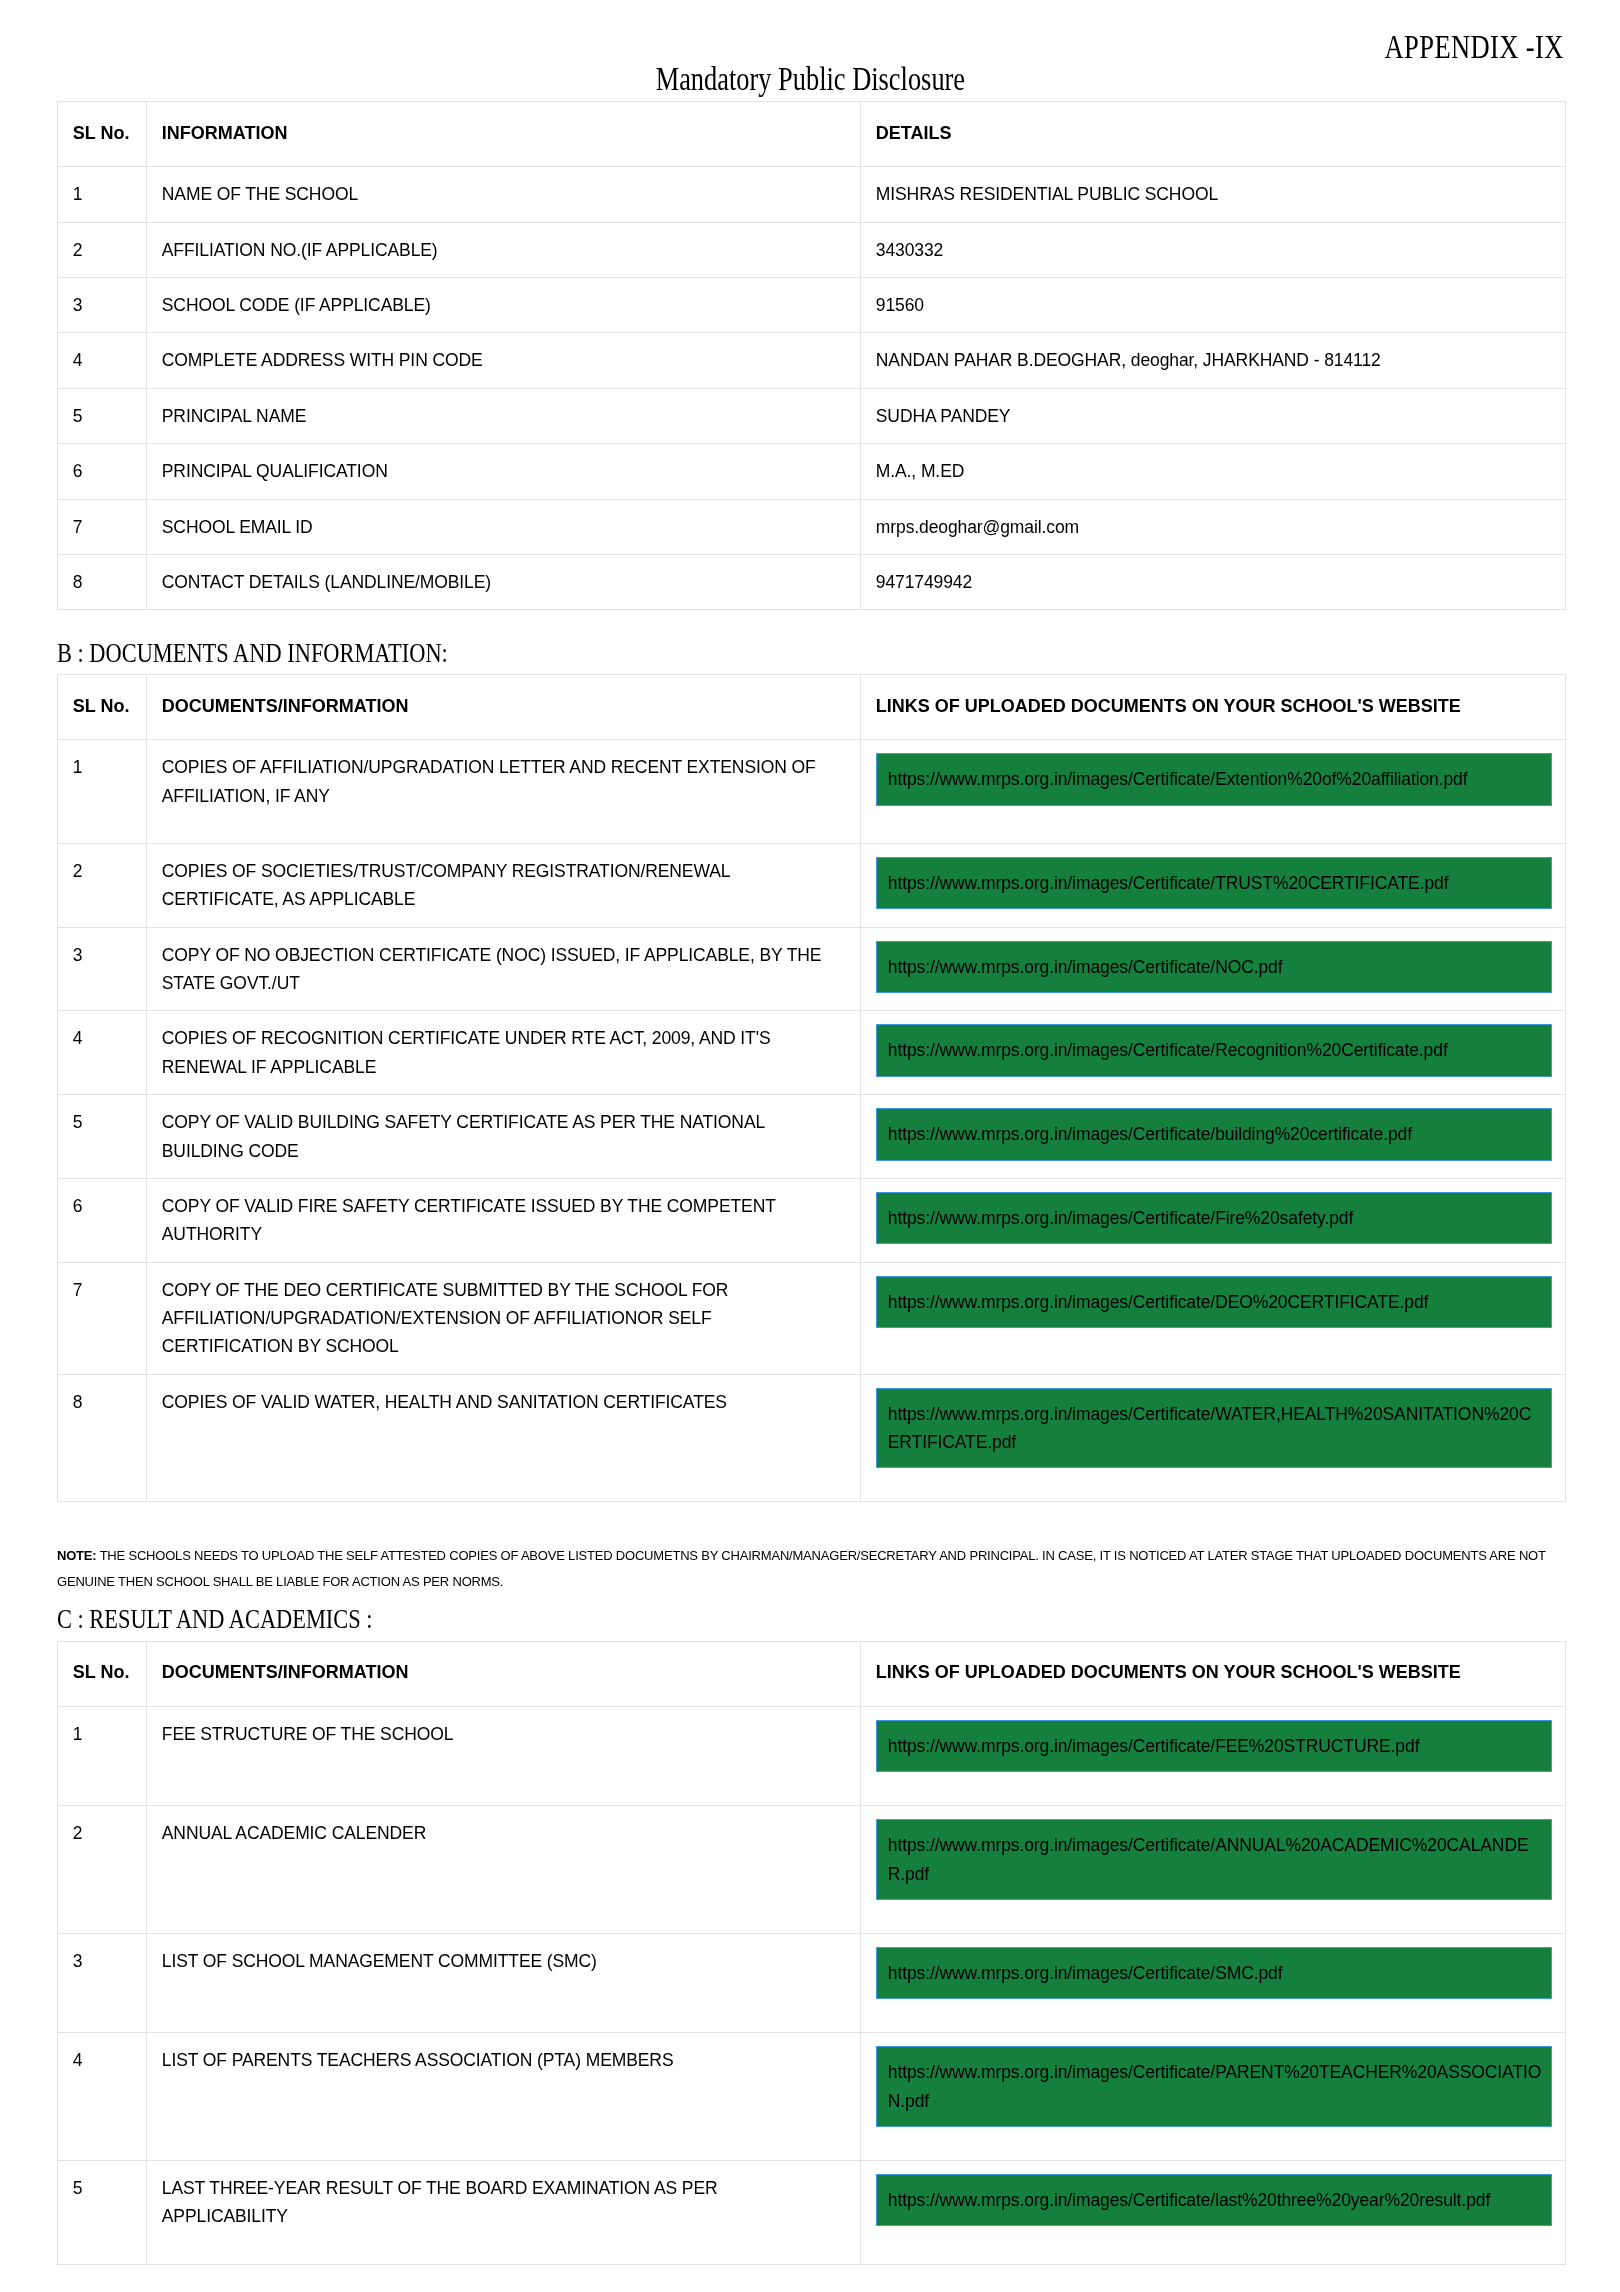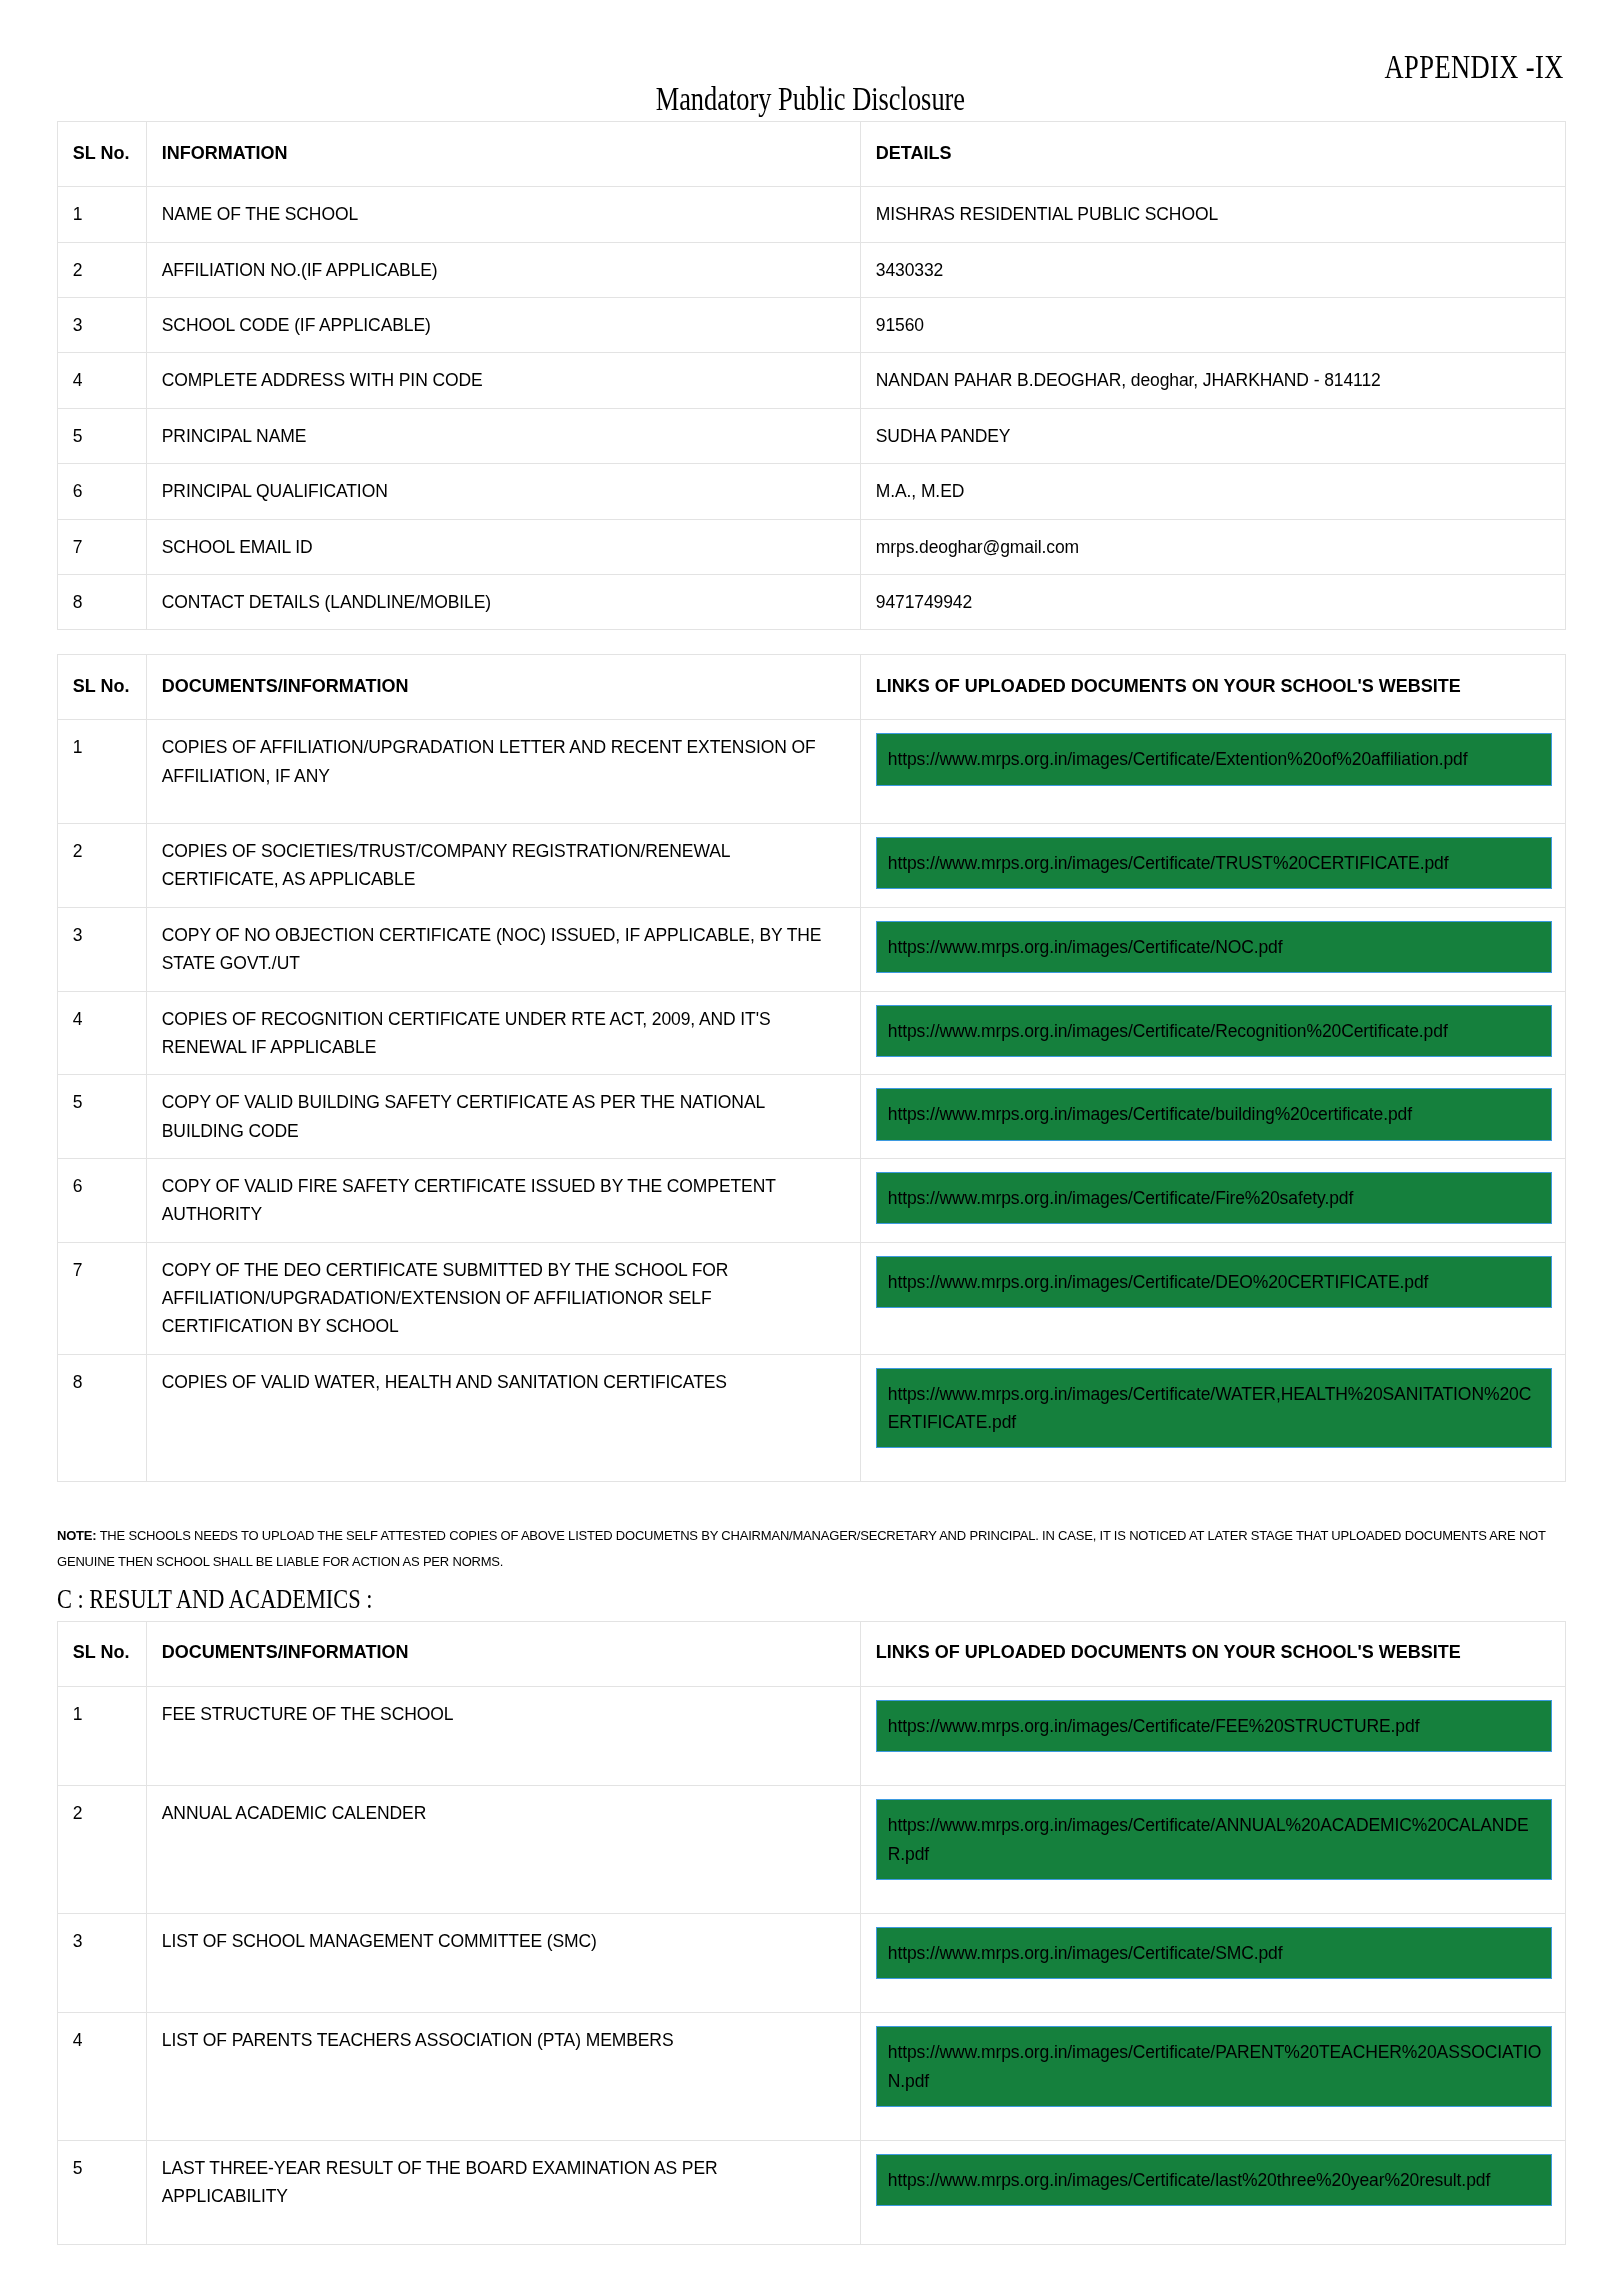--- a/index.html
+++ b/index.html
@@ -16,21 +16,20 @@
     position: relative;
   }
   .page {
     padding: 28px 57px 37px 57px;
   }
 
   
   .appendix-row {
     text-align: right;
     padding-right: 0px;
-    margin-top: 20px;
   }
   .appendix-title {
     font-family: "Liberation Serif", "DejaVu Serif", serif;
     font-size: 34px;
     letter-spacing: 0.5px;
     transform: scaleX(0.78);
     transform-origin: right center;
     display: inline-block;
     white-space: nowrap;
   }
@@ -187,20 +186,23 @@
       <tr>
           <td>8</td>
           <td>CONTACT DETAILS (LANDLINE/MOBILE)</td>
           <td>9471749942</td>
         </tr>
     </tbody>
   </table>
 
   <div class="tbl-gap-sm"></div>
 
+  <span class="section-head-wrap">
+    <span class="section-head">B : DOCUMENTS AND INFORMATION:</span>
+  </span>
   <table class="disc">
     <colgroup>
         <col class="col-sl">
         <col class="col-info">
         <col class="col-det">
       </colgroup>
     <thead>
       <tr>
         <th>SL No.</th>
         <th>DOCUMENTS/INFORMATION</th>

